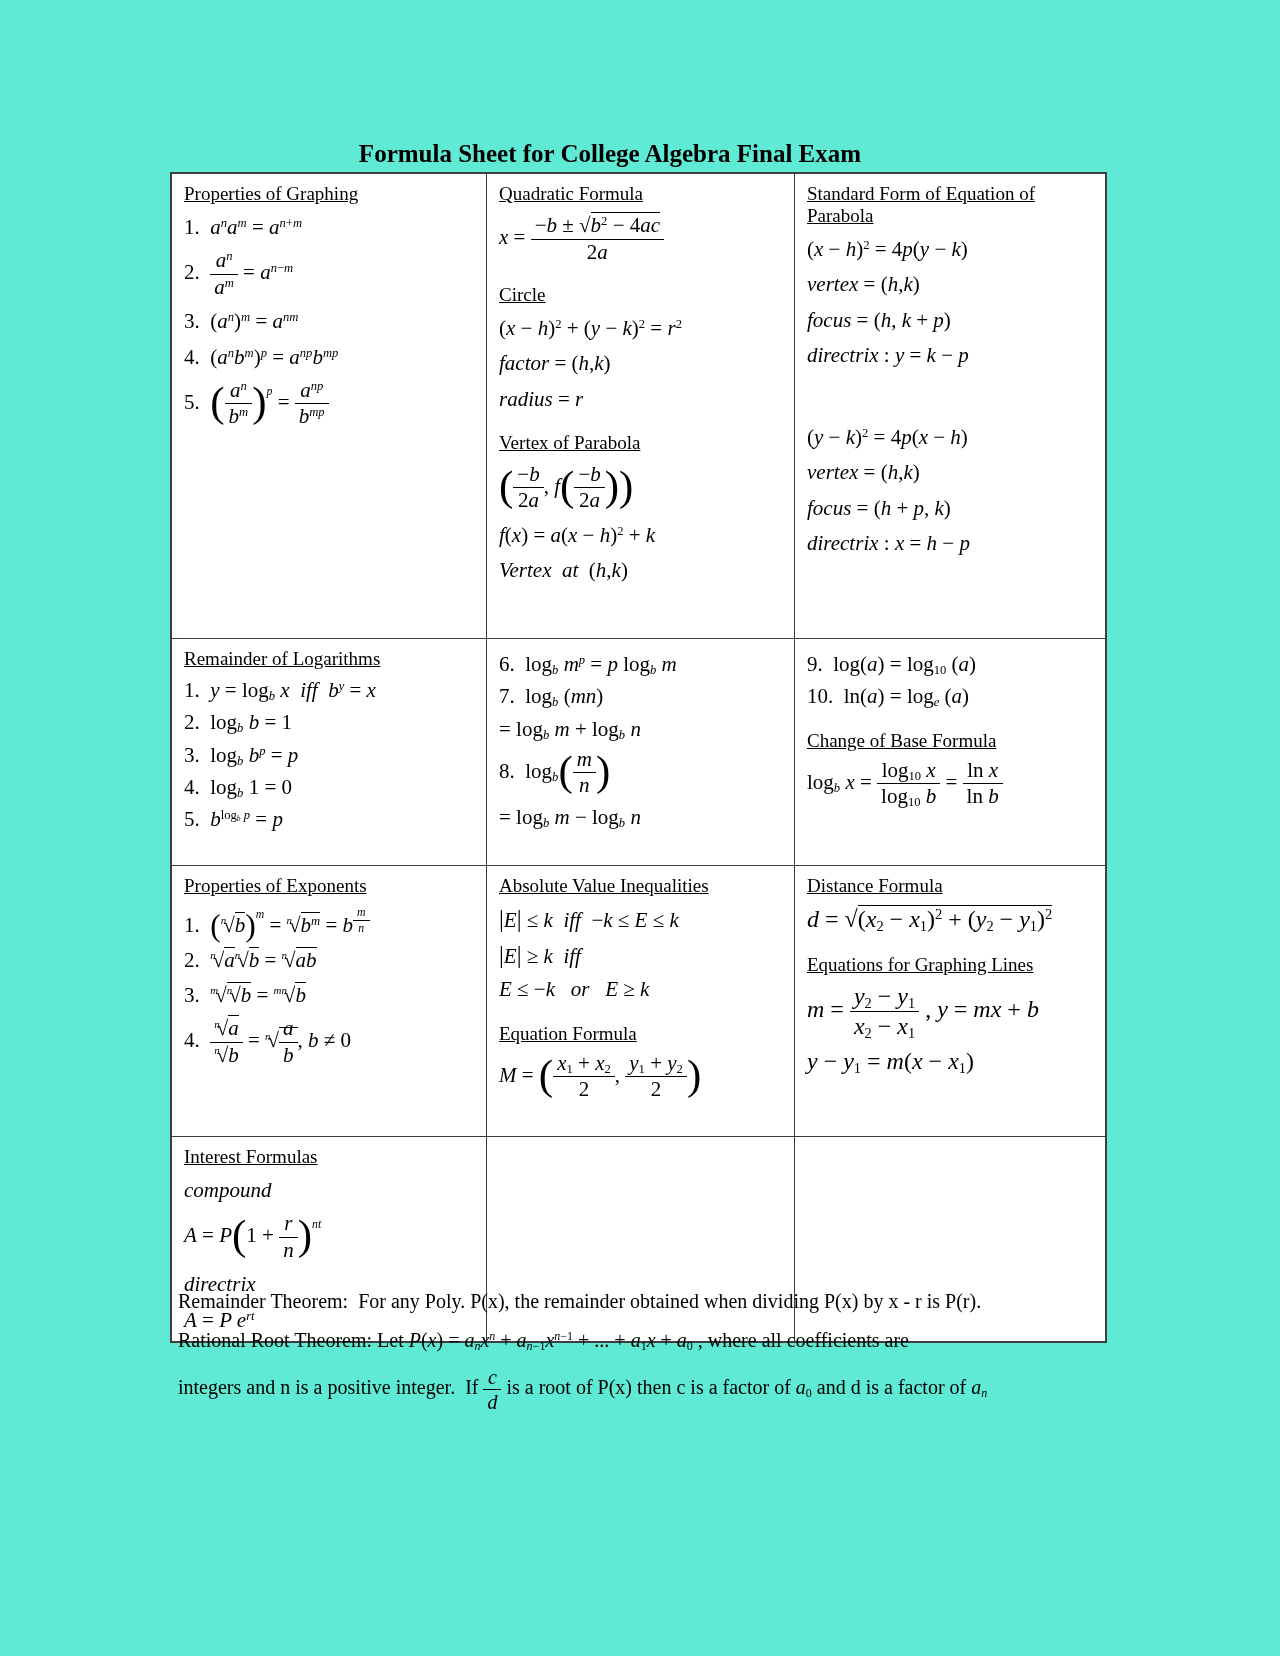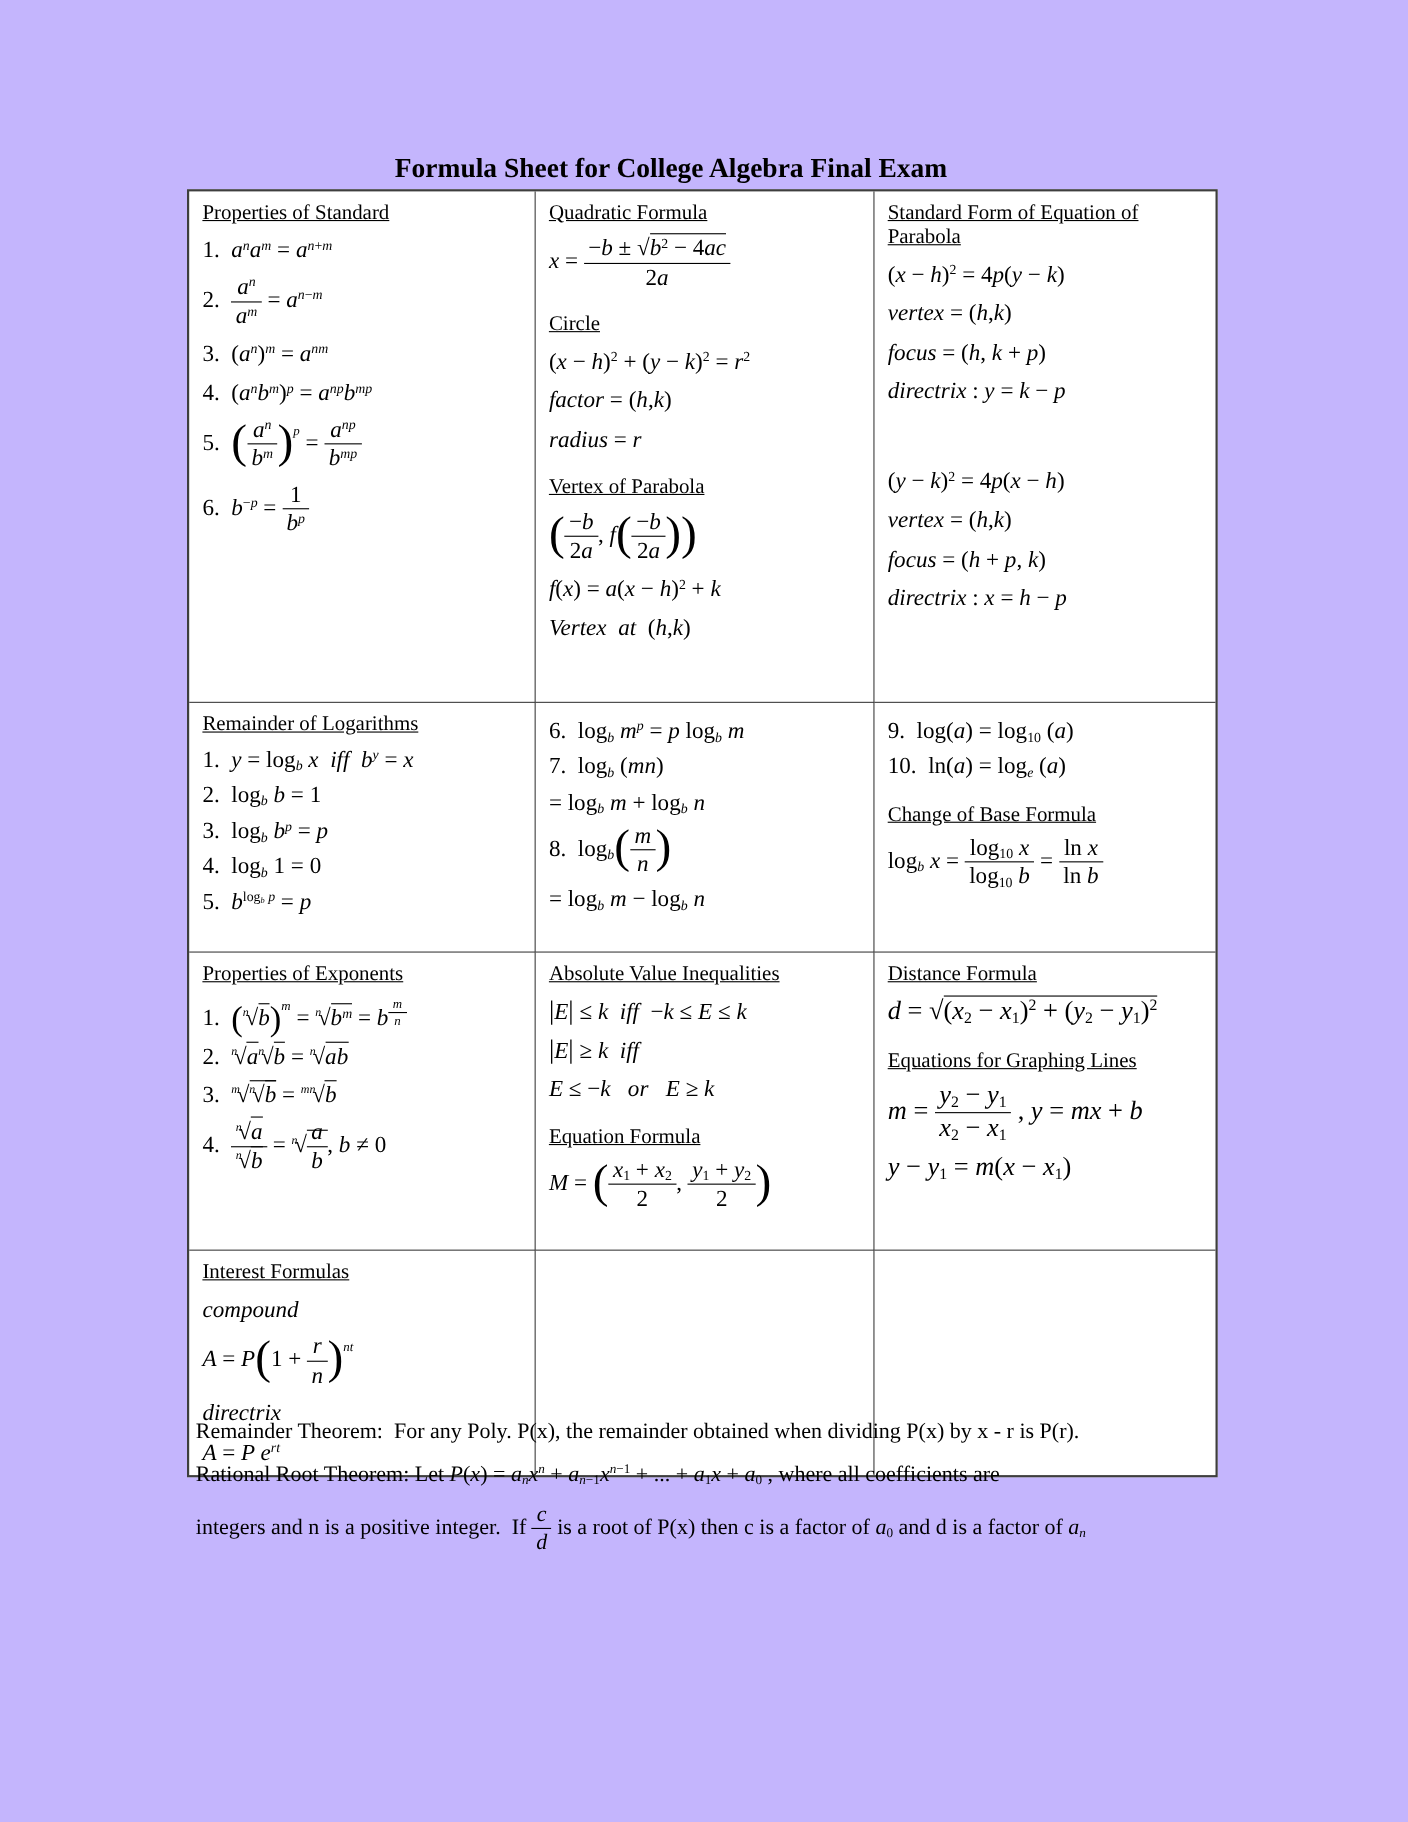--- a/index.html
+++ b/index.html
@@ -1,17 +1,17 @@
 <!DOCTYPE html>
 <html><head>
 <meta charset="utf-8">
 <style>
   html,body{margin:0;padding:0;background:#fff;}
   body{width:1280px;height:1656px;position:relative;font-family:"Liberation Serif","DejaVu Serif",serif;color:#000;}
-  .sheet{position:absolute;inset:0;background:#c4b5fd;text-decoration:underline;}
+  .sheet{position:absolute;inset:0;background:#5eead4;text-decoration:underline;}
   .title{position:absolute;left:0;top:140px;width:1220px;text-align:center;font-size:25px;font-weight:bold;}
   .grid{position:absolute;left:170px;top:172px;display:grid;grid-template-columns:315px 308px 310px;grid-template-rows:465px 227px 271px 204px;border:2px solid #3e3e3e;background:#fff;}
   .cell{border-right:1.5px solid #3e3e3e;border-bottom:1.5px solid #3e3e3e;padding:6px 12px 2px 12px;overflow:hidden;}
   .lastcol{border-right:none;}
   .lastrow{border-bottom:none;}
   .hd{font-size:19px;text-decoration:underline;margin:3px 0 7px 0;}
   .fm{font-size:21px;margin:9px 0;line-height:1.25;}
   .tight .fm{margin:6px 0;}
   .mt14{margin-top:20px;}
   .mt20{margin-top:20px;}
@@ -40,27 +40,26 @@
 </head>
 <body>
 
 <div class="sheet">
 
   <div class="title">Formula Sheet for College Algebra Final Exam</div>
 
   <div class="grid">
 
     <div class="cell">
-      <div class="hd">Properties of Standard</div>
+      <div class="hd">Properties of Graphing</div>
       <div class="fm">1.&nbsp;&nbsp;<i>a</i><sup><i>n</i></sup><i>a</i><sup><i>m</i></sup> = <i>a</i><sup><i>n</i>+<i>m</i></sup></div>
       <div class="fm">2.&nbsp;&nbsp;<span class="frac"><span class="num"><i>a</i><sup><i>n</i></sup></span><span class="den"><i>a</i><sup><i>m</i></sup></span></span> = <i>a</i><sup><i>n</i>−<i>m</i></sup></div>
       <div class="fm">3.&nbsp;&nbsp;(<i>a</i><sup><i>n</i></sup>)<sup><i>m</i></sup> = <i>a</i><sup><i>nm</i></sup></div>
       <div class="fm">4.&nbsp;&nbsp;(<i>a</i><sup><i>n</i></sup><i>b</i><sup><i>m</i></sup>)<sup><i>p</i></sup> = <i>a</i><sup><i>np</i></sup><i>b</i><sup><i>mp</i></sup></div>
       <div class="fm">5.&nbsp;&nbsp;<span class="bp2">(</span><span class="frac"><span class="num"><i>a</i><sup><i>n</i></sup></span><span class="den"><i>b</i><sup><i>m</i></sup></span></span><span class="bp2">)</span><sup class="hsup"><i>p</i></sup> = <span class="frac"><span class="num"><i>a</i><sup><i>np</i></sup></span><span class="den"><i>b</i><sup><i>mp</i></sup></span></span></div>
-      <div class="fm">6.&nbsp;&nbsp;<i>b</i><sup>−<i>p</i></sup> = <span class="frac"><span class="num">1</span><span class="den"><i>b</i><sup><i>p</i></sup></span></span></div>
     </div>
 
     <div class="cell">
       <div class="hd">Quadratic Formula</div>
       <div class="fm"><i>x</i> = <span class="frac"><span class="num">−<i>b</i> ± <span class="sq"><span class="rad">√</span><span class="ov"><i>b</i><sup>2</sup> − 4<i>ac</i></span></span></span><span class="den">2<i>a</i></span></span></div>
       <div class="hd mt20">Circle</div>
       <div class="fm">(<i>x</i> − <i>h</i>)<sup>2</sup> + (<i>y</i> − <i>k</i>)<sup>2</sup> = <i>r</i><sup>2</sup></div>
       <div class="fm"><i>factor</i> = (<i>h</i>,<i>k</i>)</div>
       <div class="fm"><i>radius</i> = <i>r</i></div>
       <div class="hd mt14">Vertex of Parabola</div>

